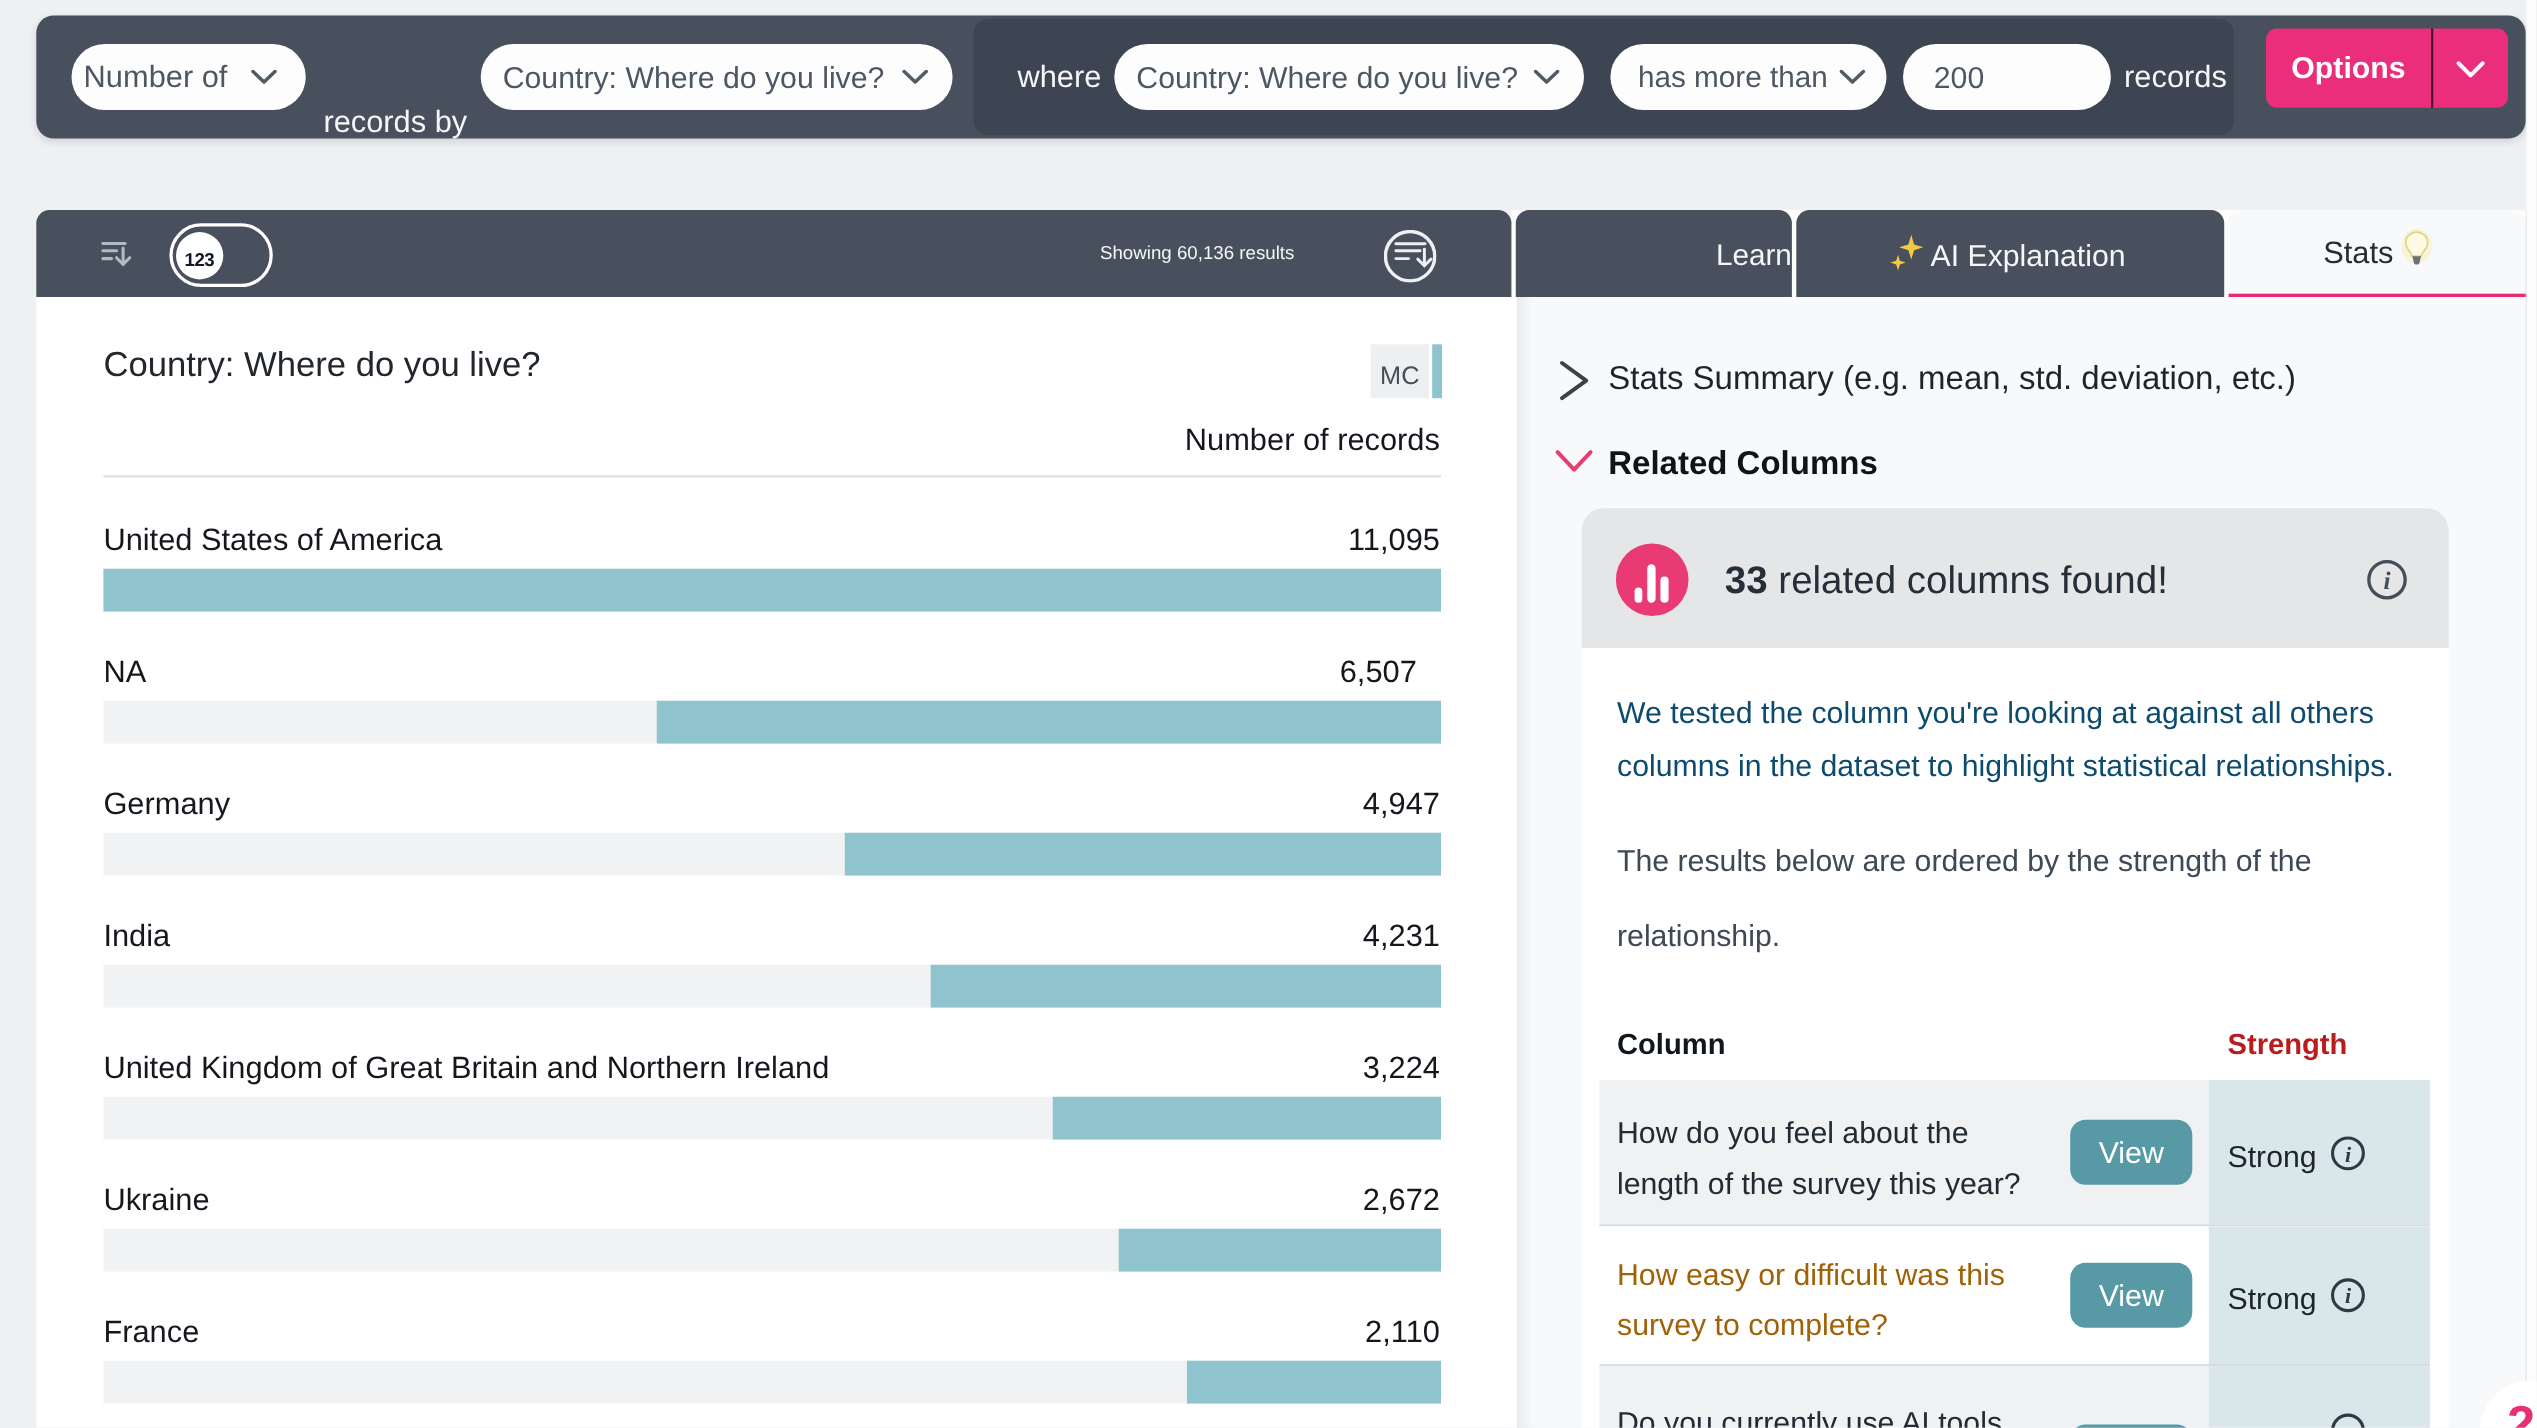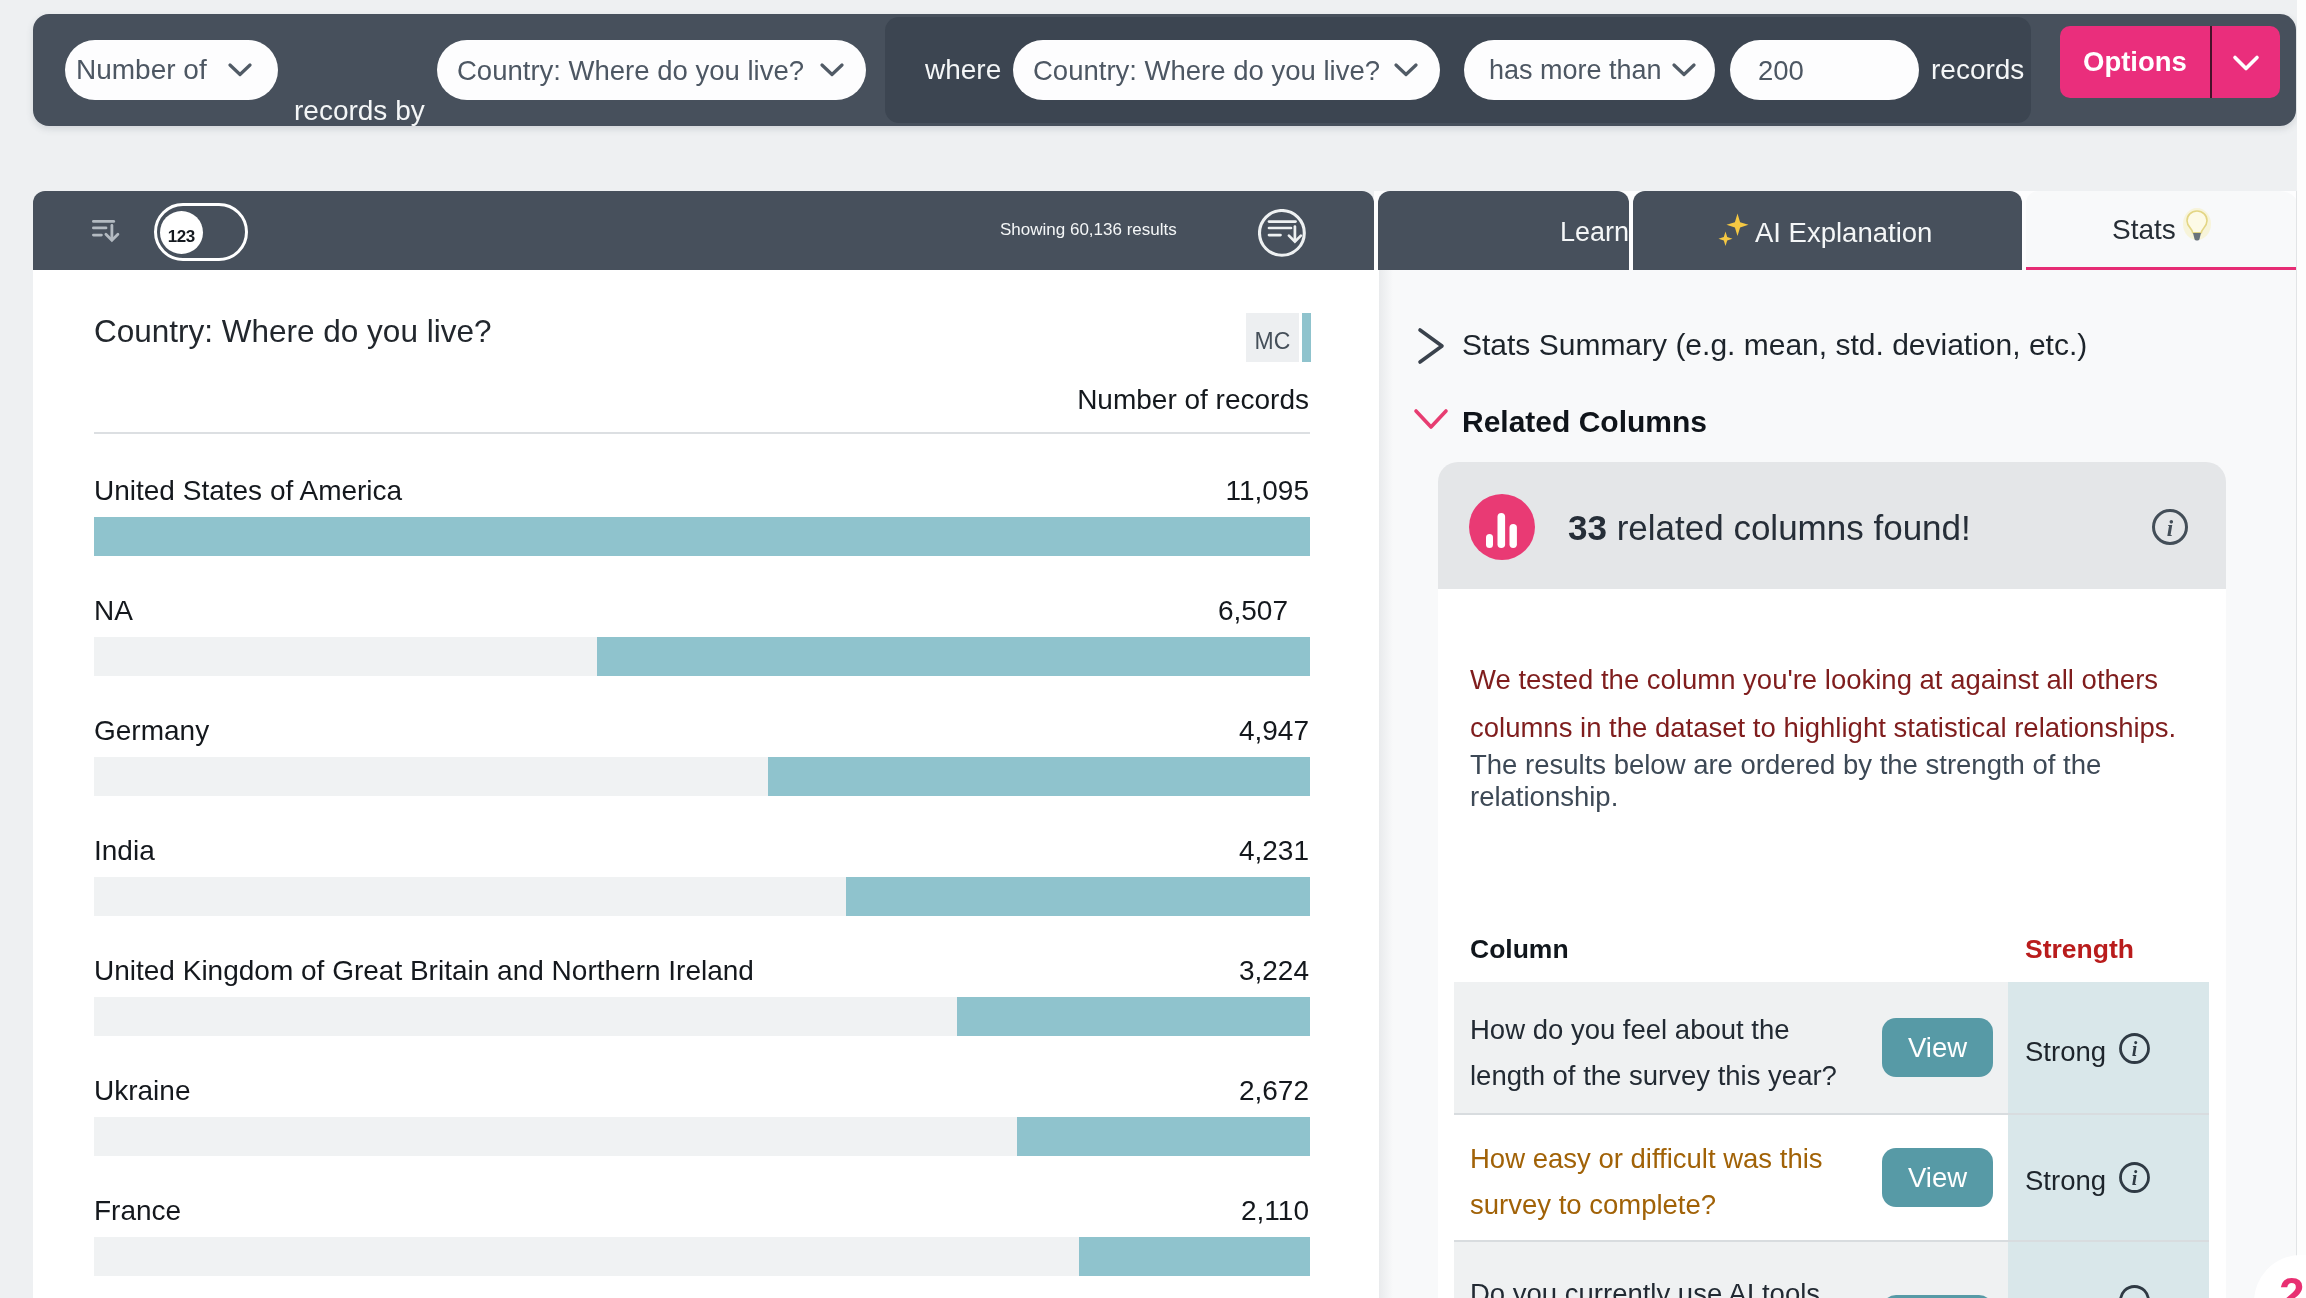--- a/index.html
+++ b/index.html
@@ -163,22 +163,22 @@
     <rect x="28.5" y="19" width="7.6" height="35" rx="3.8"></rect>
     <rect x="40.5" y="30" width="7.4" height="24" rx="3.7"></rect>
   </g>
 </svg>
 <div class="t" style="left:1568px;top:510px;font-size:35px;color:#262e38;"><b>33</b> related columns found!</div>
 <svg class="abs" style="left:2151px;top:508px;" width="38" height="38" viewBox="0 0 38 38">
   <circle cx="19" cy="19" r="16.5" fill="none" stroke="#434e58" stroke-width="3"></circle>
   <text x="19" y="27.5" text-anchor="middle" font-family="Liberation Serif" font-style="italic" font-weight="bold" font-size="23" fill="#434e58">i</text>
 </svg>
 
-<div class="abs" style="left:1470px;top:624px;font-size:27.5px;line-height:48px;color:#7f1d1d;white-space:nowrap;margin-top:32px;">We tested the column you're looking at against all others<br>columns in the dataset to highlight statistical relationships.</div>
-<div class="abs" style="left:1470px;top:749px;font-size:27.5px;line-height:32px;color:#3d4956;white-space:nowrap;">The results below are ordered by the strength of the<br>relationship.</div>
+<div class="abs" style="left:1470px;top:624px;font-size:27.5px;line-height:48px;color:#0c4a6e;white-space:nowrap;">We tested the column you're looking at against all others<br>columns in the dataset to highlight statistical relationships.</div>
+<div class="abs" style="left:1470px;top:749px;font-size:27.5px;line-height:68px;color:#3d4956;white-space:nowrap;">The results below are ordered by the strength of the<br>relationship.</div>
 
 <div class="t" style="left:1470px;top:936px;font-size:26.5px;font-weight:bold;color:#10161c;">Column</div>
 <div class="t" style="left:2025px;top:936px;font-size:26.5px;font-weight:bold;color:#b91c1c;">Strength</div>
 
 <div class="abs" style="left:1454px;top:982px;width:755px;height:131px;background:#eff1f2;"></div>
 <div class="abs" style="left:2008px;top:982px;width:201px;height:131px;background:#d9e7ea;"></div>
 <div class="abs" style="left:1454px;top:1113px;width:755px;height:2px;background:#d8dcdf;"></div>
 <div class="abs" style="left:1454px;top:1115px;width:755px;height:125px;background:#fff;"></div>
 <div class="abs" style="left:2008px;top:1115px;width:201px;height:125px;background:#d9e7ea;"></div>
 <div class="abs" style="left:1454px;top:1240px;width:755px;height:2px;background:#d8dcdf;"></div>

